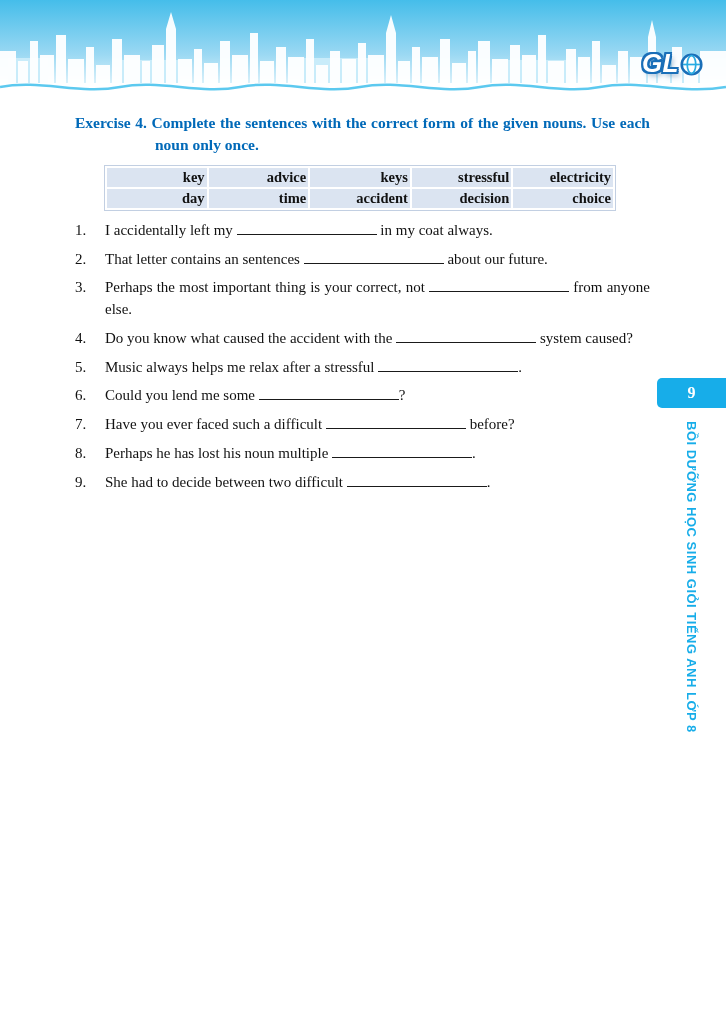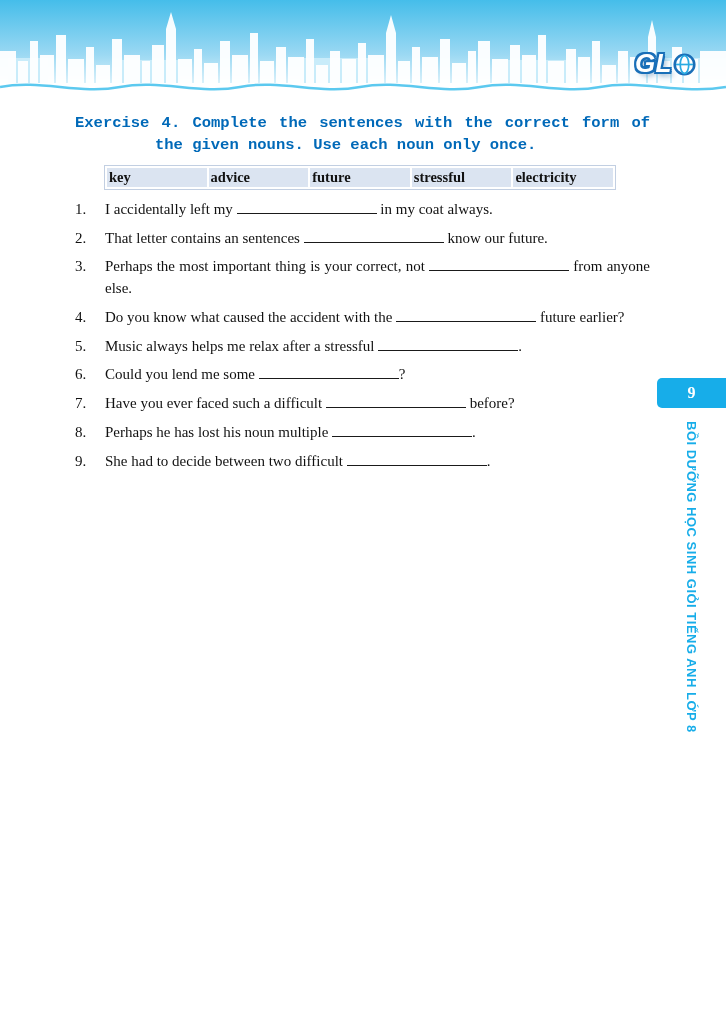--- a/index.html
+++ b/index.html
@@ -10,21 +10,21 @@
     position: relative;
     overflow: hidden;
     font-family: "Liberation Serif", serif;
     color: #111;
   }
 
   
   .header { position: relative; width: 726px; height: 100px; }
   .header svg.skyline { display: block; width: 726px; height: 100px; }
   .logo {
-    position: absolute; top: 48px; right: 29px;
+    position: absolute; top: 48px; right: 22px;
     display: flex; align-items: center;
     font-family: "Liberation Sans", sans-serif;
     font-style: italic; font-weight: bold;
     font-size: 26px; letter-spacing: .5px;
     color: #fff; white-space: nowrap;
   }
   .logo .logo-part {
     text-shadow:
       -2px -2px 0 #1a6fb8, 0 -2px 0 #1a6fb8, 2px -2px 0 #1a6fb8,
        2px  0   0 #1a6fb8, 2px  2px 0 #1a6fb8, 0  2px 0 #1a6fb8,
@@ -41,34 +41,33 @@
 
   .heading {
     margin: 4px 0 0 0;
     color: #0069b8;
     font-weight: bold;
     font-size: 15.5px;
     line-height: 1.45;
     text-align: justify;
     padding-left: 80px;
     text-indent: -80px;
-    font-family: Liberation Mono, monospace;
   }
 
   .word-table {
     margin: 9px 0 0 30px;
     border-collapse: collapse;
     width: 510px;
     table-layout: fixed;
     outline: 1px solid #c2cfe2;
   }
   .word-table td {
     background: #dbe4f1;
     border: 2px solid #ffffff;
-    text-align: left;
+    text-align: right;
     font-weight: bold;
     font-size: 14.5px;
     padding: 0 2px;
     height: 21px;
   }
 
   .sentences { margin-top: 10px; }
   .sentence {
     display: flex;
     margin-bottom: 7px;
@@ -148,47 +147,54 @@
 
   <div class="main">
 
     <p class="heading"><span>Exercise 4.</span> <span>Complete the sentences with the correct form of the given nouns. Use each noun only once.</span></p>
 
     <table class="word-table">
       <tbody>
         <tr>
           <td>key</td>
           <td>advice</td>
-          <td>future</td>
+          <td>keys</td>
           <td>stressful</td>
           <td>electricity</td>
         </tr>
+        <tr>
+          <td>day</td>
+          <td>time</td>
+          <td>accident</td>
+          <td>decision</td>
+          <td>choice</td>
+        </tr>
       </tbody>
     </table>
 
     <div class="sentences">
 
       <div class="sentence">
         <span class="num">1.</span>
         <span class="text"><span>I accidentally left my </span><span class="blank"></span><span> in my coat always.</span></span>
       </div>
 
       <div class="sentence">
         <span class="num">2.</span>
-        <span class="text"><span>That letter contains an sentences </span><span class="blank"></span><span> know our future.</span></span>
+        <span class="text"><span>That letter contains an sentences </span><span class="blank"></span><span> about our future.</span></span>
       </div>
 
       <div class="sentence">
         <span class="num">3.</span>
         <span class="text"><span>Perhaps the most important thing is your correct, not </span><span class="blank"></span><span> from anyone else.</span></span>
       </div>
 
       <div class="sentence">
         <span class="num">4.</span>
-        <span class="text"><span>Do you know what caused the accident with the </span><span class="blank"></span><span> future earlier?</span></span>
+        <span class="text"><span>Do you know what caused the accident with the </span><span class="blank"></span><span> system caused?</span></span>
       </div>
 
       <div class="sentence">
         <span class="num">5.</span>
         <span class="text"><span>Music always helps me relax after a stressful </span><span class="blank"></span><span>.</span></span>
       </div>
 
       <div class="sentence">
         <span class="num">6.</span>
         <span class="text"><span>Could you lend me some </span><span class="blank"></span><span>?</span></span>

